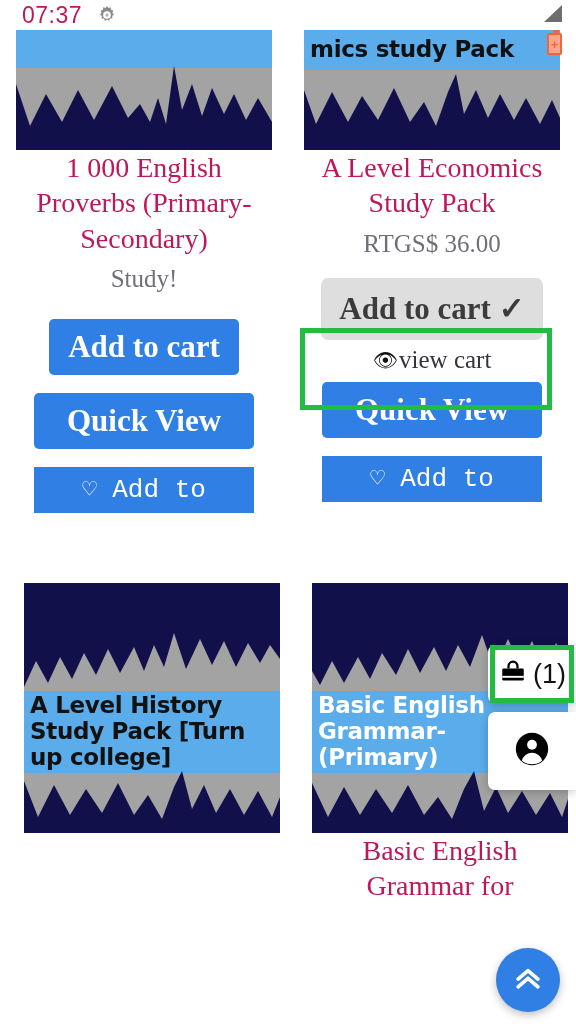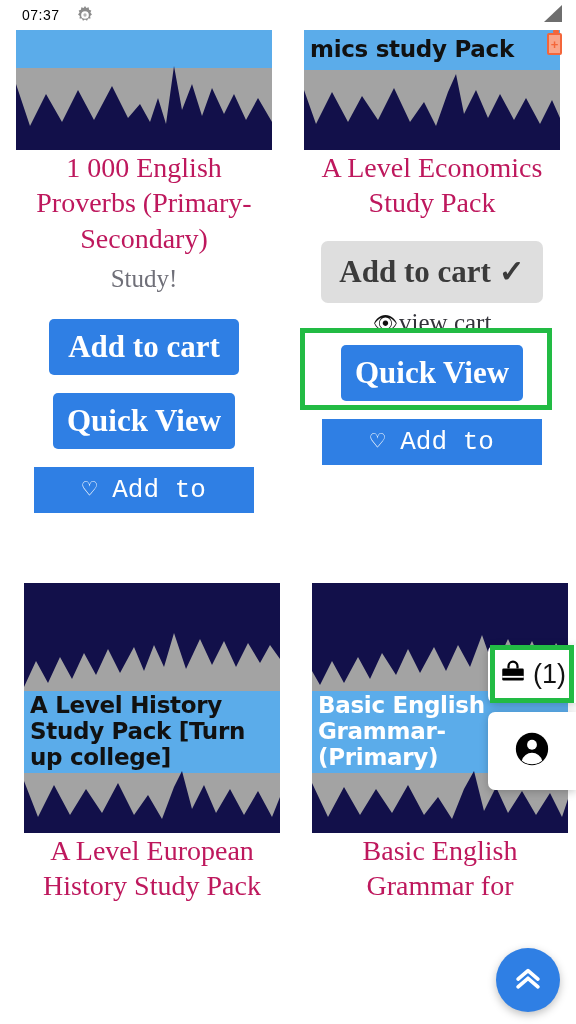--- a/index.html
+++ b/index.html
@@ -12,21 +12,21 @@
   }
 
   
   .statusbar{
     position:absolute; top:0; left:0; width:576px; height:30px;
     display:flex; align-items:center; background:#ffffff; z-index:60;
     padding:0 10px;
   }
   .sb-time{
     font-family:"Liberation Sans", sans-serif;
-    font-size:14px; color:#000000; letter-spacing:.5px; margin-left:12px;
+    font-size:23px; color:#be185d; letter-spacing:.5px; margin-left:12px;
   }
   .sb-gear{ margin-left:14px; display:flex; align-items:center; }
   .sb-right{ margin-left:auto; display:flex; align-items:flex-end; gap:9px; padding-right:4px;flex-direction:column;}
   .sb-4g{ display:flex; flex-direction:column; align-items:center; line-height:1; }
   .sb-4g .lbl{ font-family:"Liberation Sans",sans-serif; font-size:13px; color:#8a8a8a; font-weight:bold;}
   .sb-4g .arrows{ font-size:10px; color:#9e9e9e; letter-spacing:1px; margin-top:-1px;}
   .sb-sig{ width:0; height:0; border-left:18px solid transparent; border-bottom:17px solid #6e6e6e; margin-bottom:2px;}
   .sb-batt{
     width:15px;height:22px;border:2px solid #f4663a;border-radius:2px;position:relative;
     margin-bottom:1px; display:flex;align-items:center;justify-content:center;
@@ -65,21 +65,21 @@
   .price{ font-size:25px; color:#6f6f78; margin-top:9px; text-align:center;}
 
   
   .btn{
     font-family:"Liberation Serif", serif;
     border:none; cursor:pointer; text-align:center;
     background:#2f7fe4; color:#ffffff; font-weight:bold;
     font-size:31px; border-radius:5px;
     width:190px; height:56px; line-height:56px;
   }
-  .btn.wide{ width:182px; }
+  .btn.wide{ width:220px; }
   .btn.added{
     background:#dedede; color:#3b3b3b; border-radius:7px;
     width:222px; height:62px; line-height:62px;
   }
   .btn.wish{
     border-radius:0; font-weight:normal; font-size:26px;
     height:46px; line-height:46px; width:220px;font-family:Liberation Mono, monospace;
   }
   .btn.wish .heart{ font-size:24px; }
 
@@ -170,20 +170,21 @@
     </div>
 
     <div class="card">
       <div class="thumb clipped">
         <div class="band dark" style="top:0;height:40px;">mics study Pack</div>
         <svg class="peaks" style="top:36px;" width="256" height="88" viewBox="0 0 256 88" preserveAspectRatio="none">
           <path fill="#12104a" d="M0,24 L12,58 L28,26 L44,56 L58,30 L74,54 L90,22 L106,56 L120,36 L132,60 L144,26 L152,8 L160,48 L172,24 L184,52 L196,28 L210,54 L222,32 L236,58 L248,34 L256,52 L256,88 L0,88 Z"></path>
         </svg>
       </div>
       <div class="title">A Level Economics Study Pack</div>
+      <div class="price">RTGS$ 36.00</div>
       <div style="height:20px"></div>
       <button class="btn added">
         <span>Add to cart</span>
         <span>✓</span>
       </button>
       <div class="viewcart">
         <span class="eye">👁</span>
         <span>view cart</span>
       </div>
       <div style="height:8px"></div>
@@ -201,21 +202,20 @@
     <div class="card">
       <div class="thumb full">
         <svg class="peaks" style="top:0;" width="256" height="130" viewBox="0 0 256 130" preserveAspectRatio="none">
           <path fill="#12104a" d="M0,0 L256,0 L256,76 L246,62 L236,80 L224,60 L212,84 L200,58 L188,82 L176,56 L162,86 L150,50 L140,84 L130,62 L120,88 L110,64 L96,90 L84,66 L72,92 L60,70 L48,96 L36,74 L24,100 L12,78 L0,104 Z"></path>
         </svg>
         <div class="band dark" style="top:108px;height:82px;">A Level History Study Pack [Turn up college]</div>
         <svg class="peaks" style="top:186px;" width="256" height="66" viewBox="0 0 256 66" preserveAspectRatio="none">
           <path fill="#12104a" d="M0,12 L14,48 L30,16 L46,46 L62,20 L78,44 L94,14 L110,46 L124,26 L138,50 L150,18 L158,2 L168,40 L180,16 L192,44 L206,20 L220,46 L234,22 L248,48 L256,28 L256,66 L0,66 Z"></path>
         </svg>
       </div>
-      <div class="title">A Level European History Study Pack</div>
     </div>
 
     <div class="card">
       <div class="thumb full">
         <svg class="peaks" style="top:0;" width="256" height="130" viewBox="0 0 256 130" preserveAspectRatio="none">
           <path fill="#12104a" d="M0,0 L256,0 L256,78 L244,60 L232,84 L220,58 L208,82 L196,56 L182,86 L170,52 L158,84 L146,62 L134,88 L122,64 L108,90 L96,66 L84,92 L70,70 L58,96 L46,74 L32,100 L20,78 L8,102 L0,88 Z"></path>
         </svg>
         <div class="band light" style="top:108px;height:82px;">Basic English Grammar-(Primary)</div>
         <svg class="peaks" style="top:186px;" width="256" height="66" viewBox="0 0 256 66" preserveAspectRatio="none">
           <path fill="#12104a" d="M0,14 L16,48 L32,18 L48,46 L64,20 L80,44 L96,16 L112,46 L126,28 L140,50 L152,20 L162,2 L172,42 L184,18 L196,44 L210,22 L224,46 L238,24 L250,48 L256,30 L256,66 L0,66 Z"></path>

